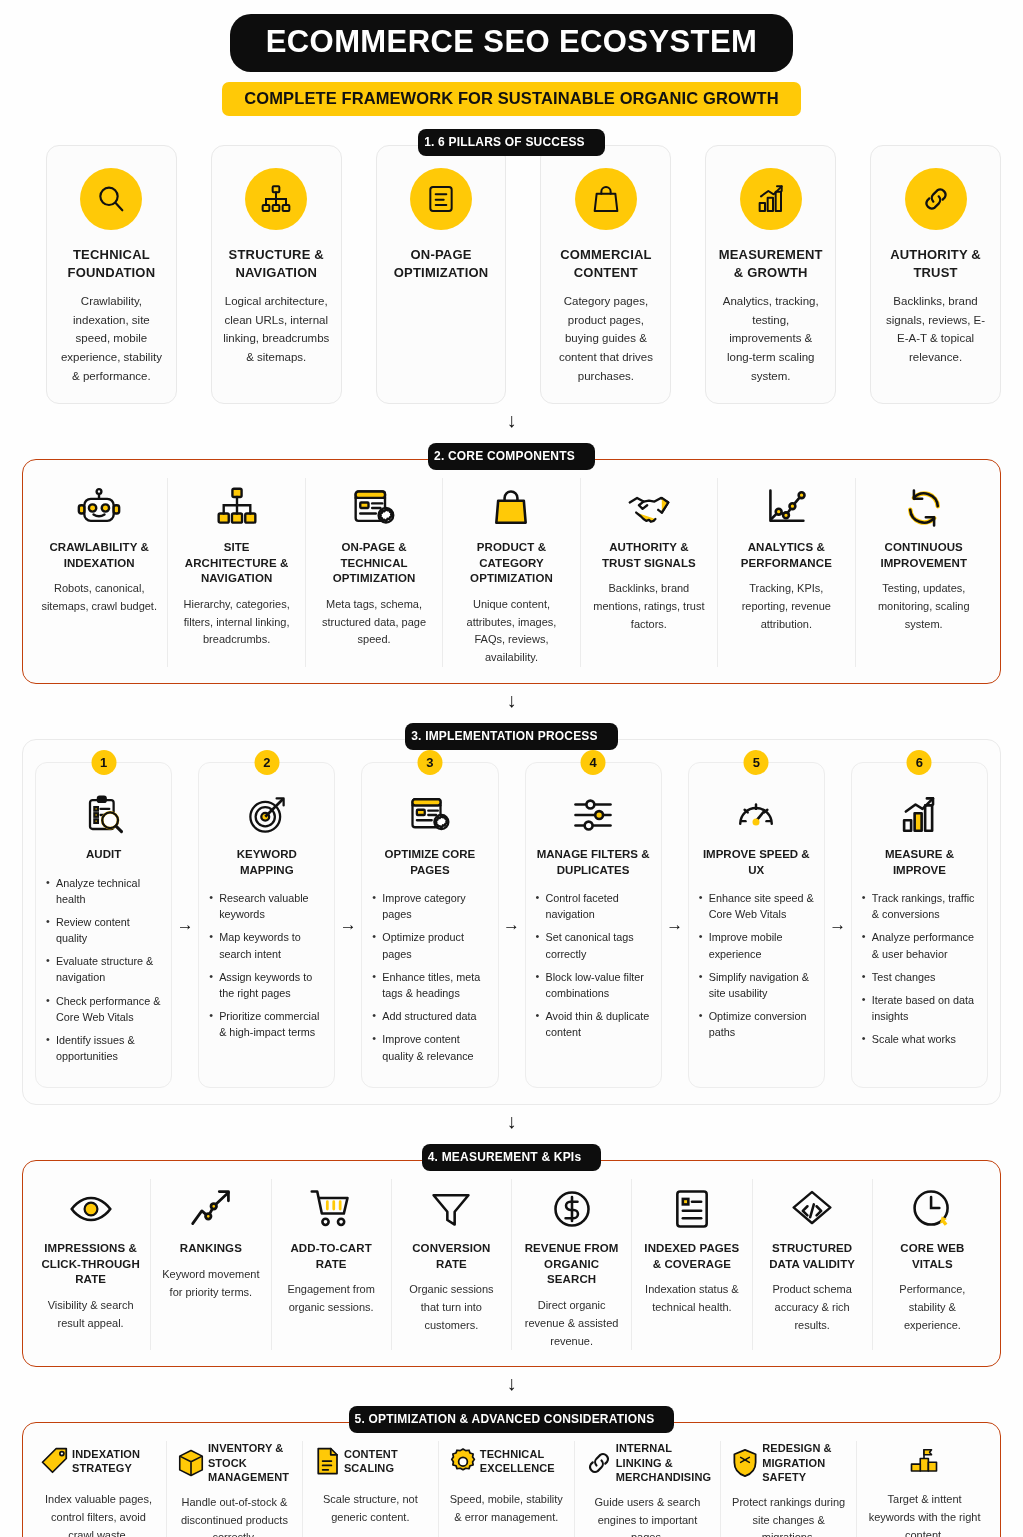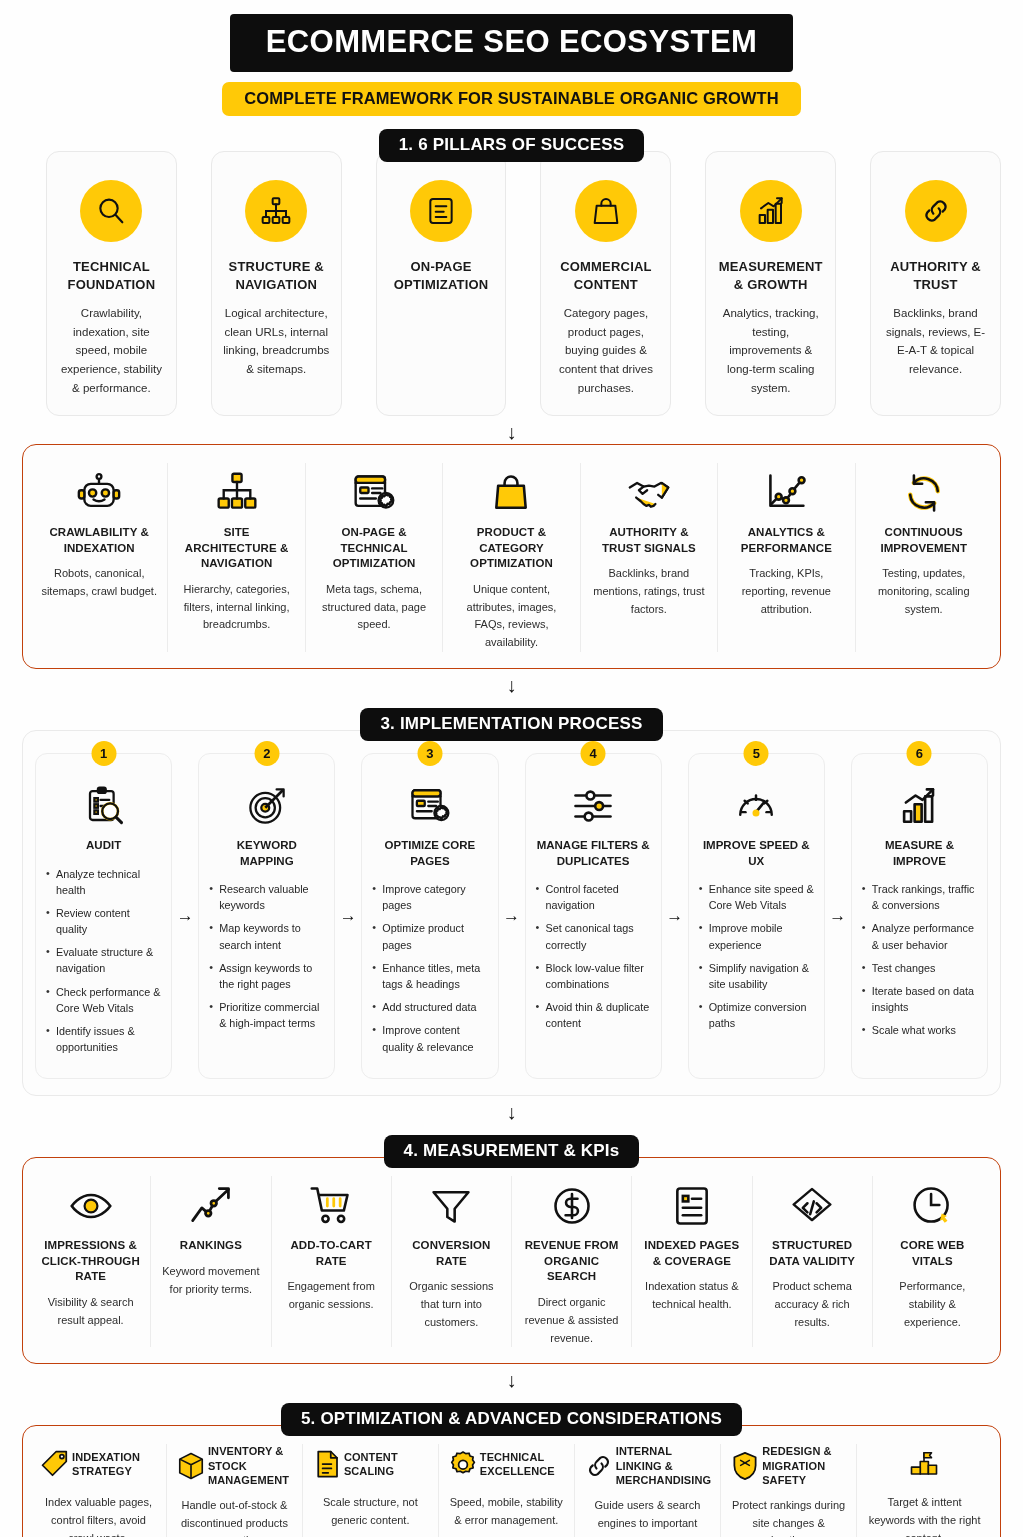--- a/index.html
+++ b/index.html
@@ -25,65 +25,65 @@
   
   .title-wrap { text-align: center; }
   .main-title {
     display: inline-block;
     background: #0d0d0d;
     color: #ffffff;
     font-size: 31px;
     font-weight: bold;
     letter-spacing: .4px;
     padding: 10px 36px 12px 36px;
-    border-radius: 4px;
+    border-radius: 21px;
   }
   .sub-title {
     display: inline-block;
     background: #FFC907;
     color: #111111;
     font-size: 16.5px;
     font-weight: bold;
     letter-spacing: .1px;
     padding: 7px 22px 8px 22px;
     border-radius: 7px;
     margin-top: 10px;
   }
 
   
   .sec-head-row { text-align: center; margin-top: 13px; margin-bottom: -11px; position: relative; z-index: 5; }
   .sec-head {
     display: inline-block;
     background: #0d0d0d;
     color: #ffffff;
-    font-size: 17px;
+    font-size: 12px;
     font-weight: bold;
     letter-spacing: .2px;
-    padding: 6px 20px 7px 20px;
+    padding: 6px 20px 7px 6px;
     border-radius: 8px;
   }
 
   
   .down-arrow {
     text-align: center;
     font-size: 20px;
     line-height: 20px;
     color: #111;
     margin: 6px 0 2px 0;
     font-weight: bold;
   }
 
   
   .pillars { display: flex; gap: 10px; }
   .pillar {
     flex: 1;
     background: #fcfcfc;
     border: 1px solid #e9e9e9;
     border-radius: 13px;
-    padding: 28px 11px 18px 11px;
+    padding: 22px 11px 18px 11px;
     text-align: center;
     min-height: 232px;
     margin-left: 24px;
   }
   .circ {
     width: 62px; height: 62px;
     border-radius: 50%;
     background: #FFC907;
     margin: 0 auto 16px auto;
     display: flex; align-items: center; justify-content: center;
@@ -252,20 +252,23 @@
             </svg>
           </span>
         </div>
     <div class="pillar-title">AUTHORITY &amp; TRUST</div>
     <div class="pillar-desc">Backlinks, brand signals, reviews, E-E-A-T &amp; topical relevance.</div>
       </div>
     </div>
 
   <div class="down-arrow">↓</div>
 
+  <div class="sec-head-row">
+    <span class="sec-head">2. CORE COMPONENTS</span>
+  </div>
   <div class="panel" id="components">
       <div class="cell">
         <div class="ico">
           <svg width="44" height="44" viewBox="0 0 48 48" fill="none" stroke="#111" stroke-width="2.6" stroke-linecap="round">
             <circle cx="24" cy="6" r="2.6"></circle>
             <path d="M24 9v5"></path>
             <rect x="8" y="14" width="32" height="24" rx="7"></rect>
             <rect x="2" y="21" width="6" height="9" rx="2.5" fill="#FFC907"></rect>
             <rect x="40" y="21" width="6" height="9" rx="2.5" fill="#FFC907"></rect>
             <circle cx="17" cy="24" r="4" fill="#FFC907"></circle>

